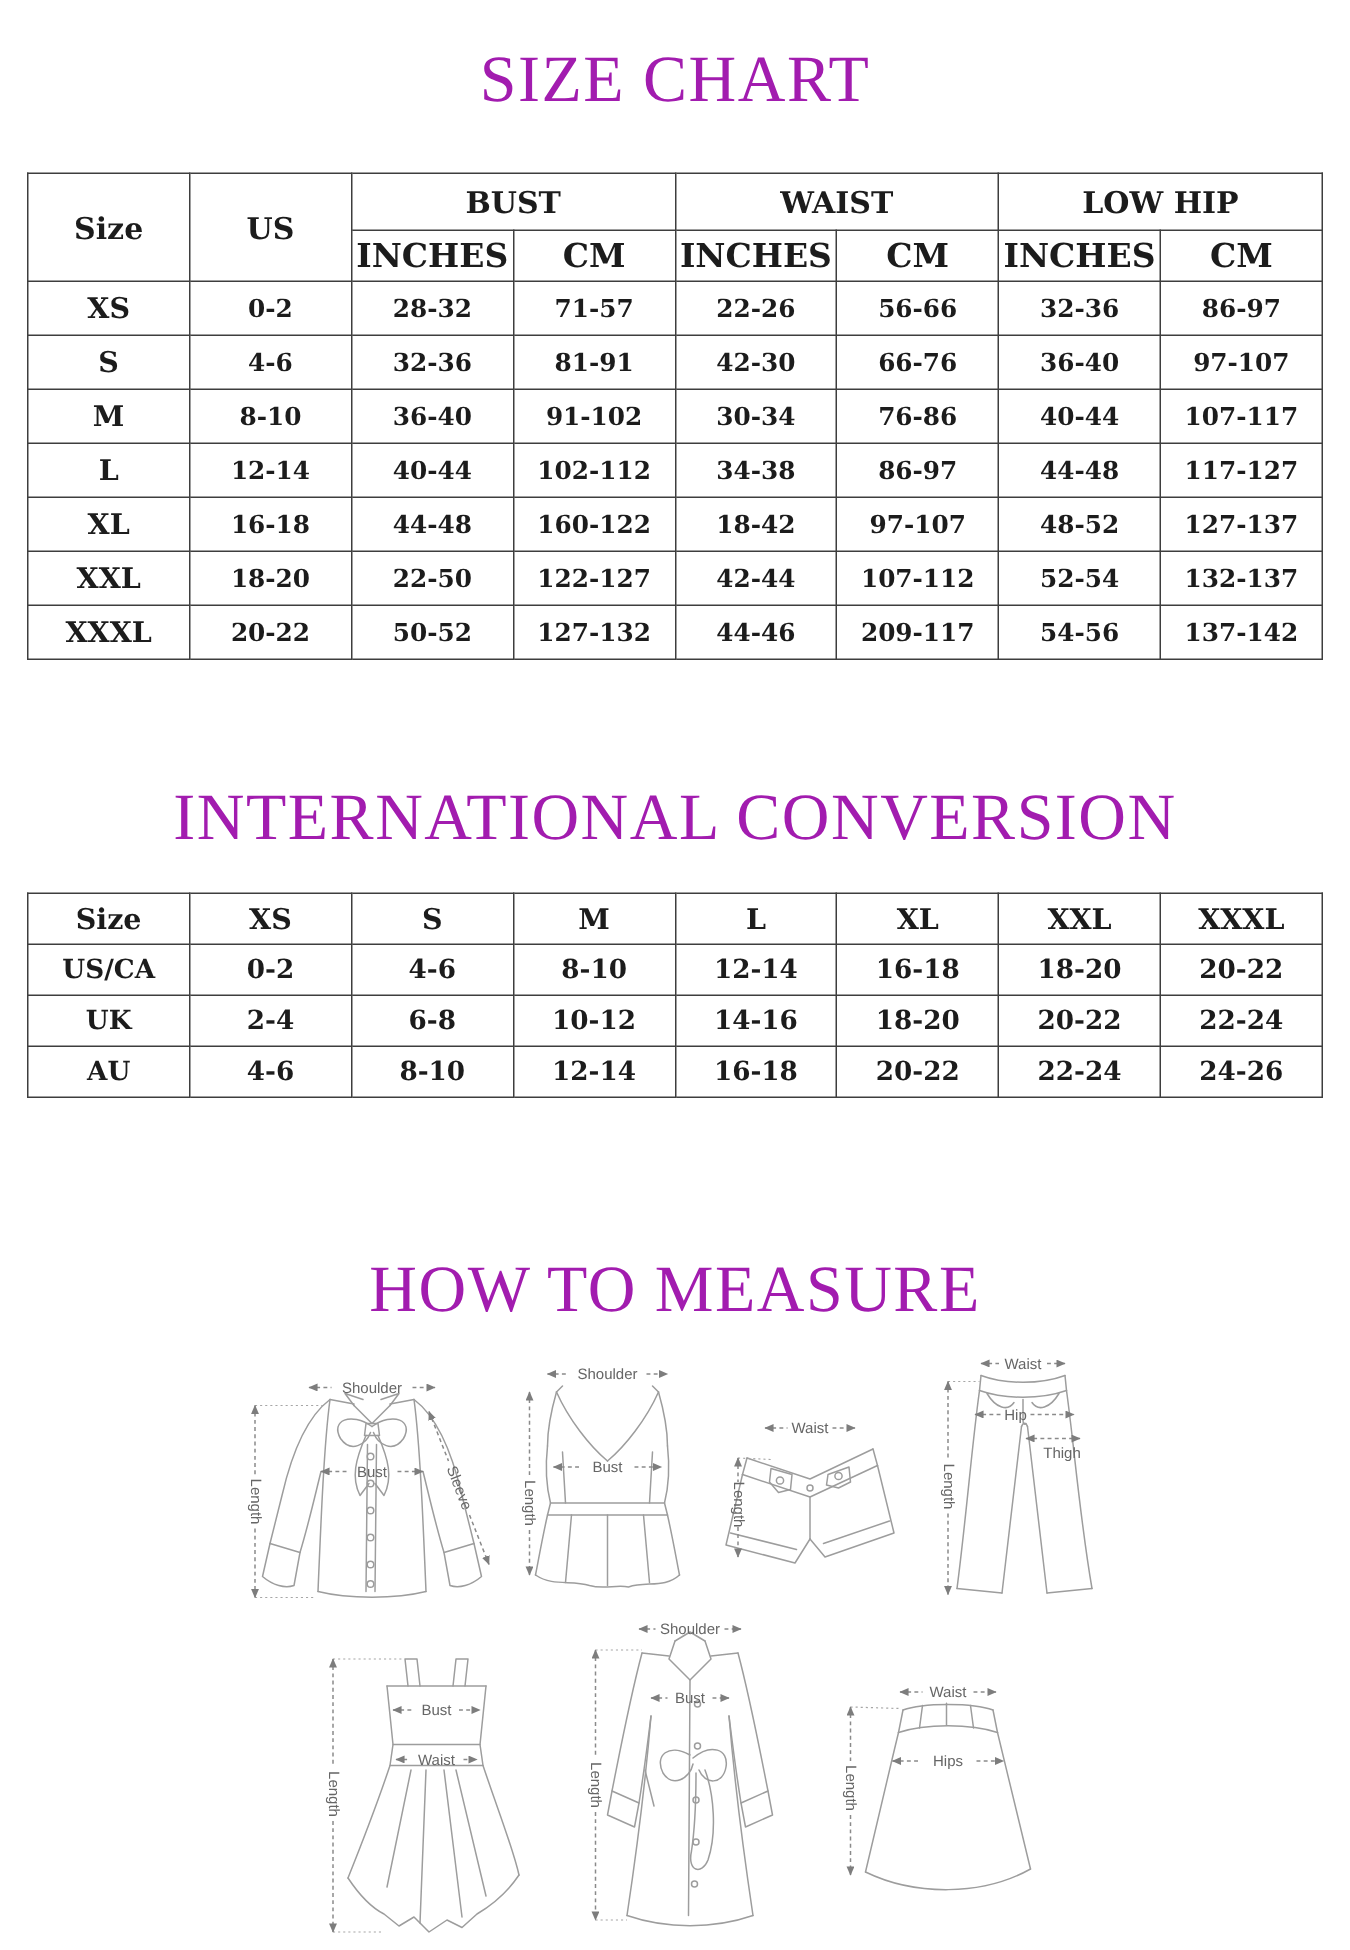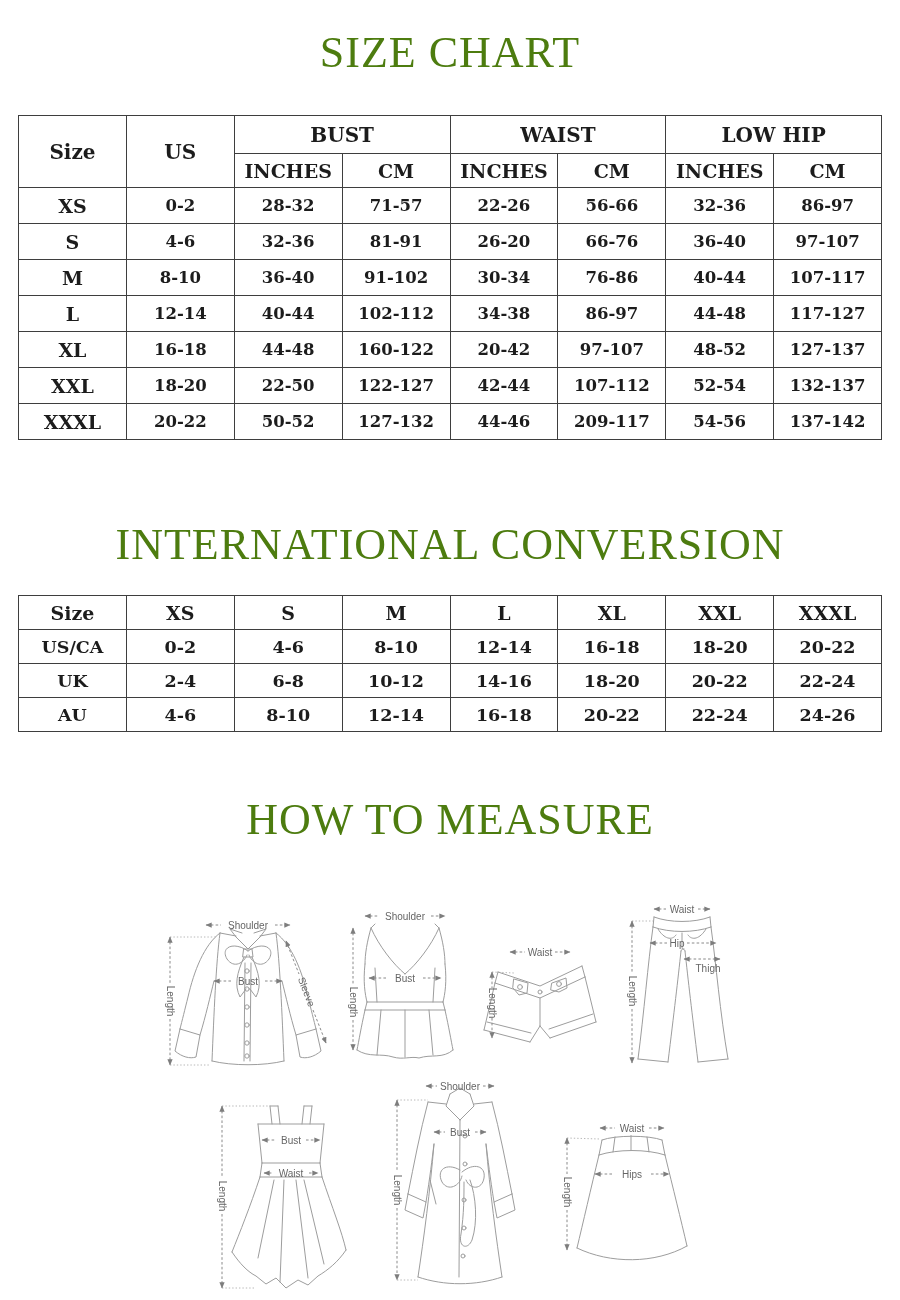--- a/index.html
+++ b/index.html
@@ -1,31 +1,31 @@
 <!DOCTYPE html>
 <html><head>
 <meta charset="utf-8">
 <style>
   * { margin:0; padding:0; box-sizing:border-box; }
   body { background:#ffffff; font-family:"DejaVu Serif", serif; }
   .page { position:relative; width:900px; height:1300px; background:#ffffff; overflow:hidden; color:#1b1b1b; }
 
   .title { position:absolute; left:0; width:900px; text-align:center;
-           font-family:"Liberation Serif", serif; font-weight:400; color:#4d7c0f;
+           font-family:"Liberation Serif", serif; font-weight:400; color:#a21caf;
            font-size:44px; line-height:1; letter-spacing:1px; }
   #title-size-chart { top:31px; }
   #title-conversion { top:523px; }
-  #title-measure    { top:798px; }
+  #title-measure    { top:838px; }
 
   table { border-collapse:collapse; table-layout:fixed; position:absolute; left:18px; width:864px; }
   th, td { border:1px solid #3e3e3e; text-align:center; vertical-align:middle;
            font-weight:700; color:#1c1c1c; }
   #size-chart-table { top:115px; }
   #size-chart-table thead tr.grp th { height:38px; font-size:20px; }
-  #size-chart-table thead tr.sub th { height:34px; font-size:19px; }
+  #size-chart-table thead tr.sub th { height:34px; font-size:22px; }
   #size-chart-table tbody td { height:36px; font-size:16.5px; }
   #size-chart-table tbody td:first-child { font-size:19px; }
 
   #conversion-table { top:595px; }
   #conversion-table th { height:34px; font-size:19px; }
   #conversion-table td { height:34px; font-size:17.5px;margin-left:30px; }
 
   .fig { position:absolute; }
   .garment { stroke:#9d9d9d; stroke-width:1; fill:none; stroke-linejoin:round; stroke-linecap:round; }
   .measure { stroke:#8a8a8a; stroke-width:1; fill:none; stroke-dasharray:2.6 2.2; }
@@ -67,21 +67,21 @@
         <td>22-26</td>
         <td>56-66</td>
         <td>32-36</td>
         <td>86-97</td>
       </tr>
       <tr>
         <td>S</td>
         <td>4-6</td>
         <td>32-36</td>
         <td>81-91</td>
-        <td>26-20</td>
+        <td>42-30</td>
         <td>66-76</td>
         <td>36-40</td>
         <td>97-107</td>
       </tr>
       <tr>
         <td>M</td>
         <td>8-10</td>
         <td>36-40</td>
         <td>91-102</td>
         <td>30-34</td>
@@ -97,21 +97,21 @@
         <td>34-38</td>
         <td>86-97</td>
         <td>44-48</td>
         <td>117-127</td>
       </tr>
       <tr>
         <td>XL</td>
         <td>16-18</td>
         <td>44-48</td>
         <td>160-122</td>
-        <td>20-42</td>
+        <td>18-42</td>
         <td>97-107</td>
         <td>48-52</td>
         <td>127-137</td>
       </tr>
       <tr>
         <td>XXL</td>
         <td>18-20</td>
         <td>22-50</td>
         <td>122-127</td>
         <td>42-44</td>

